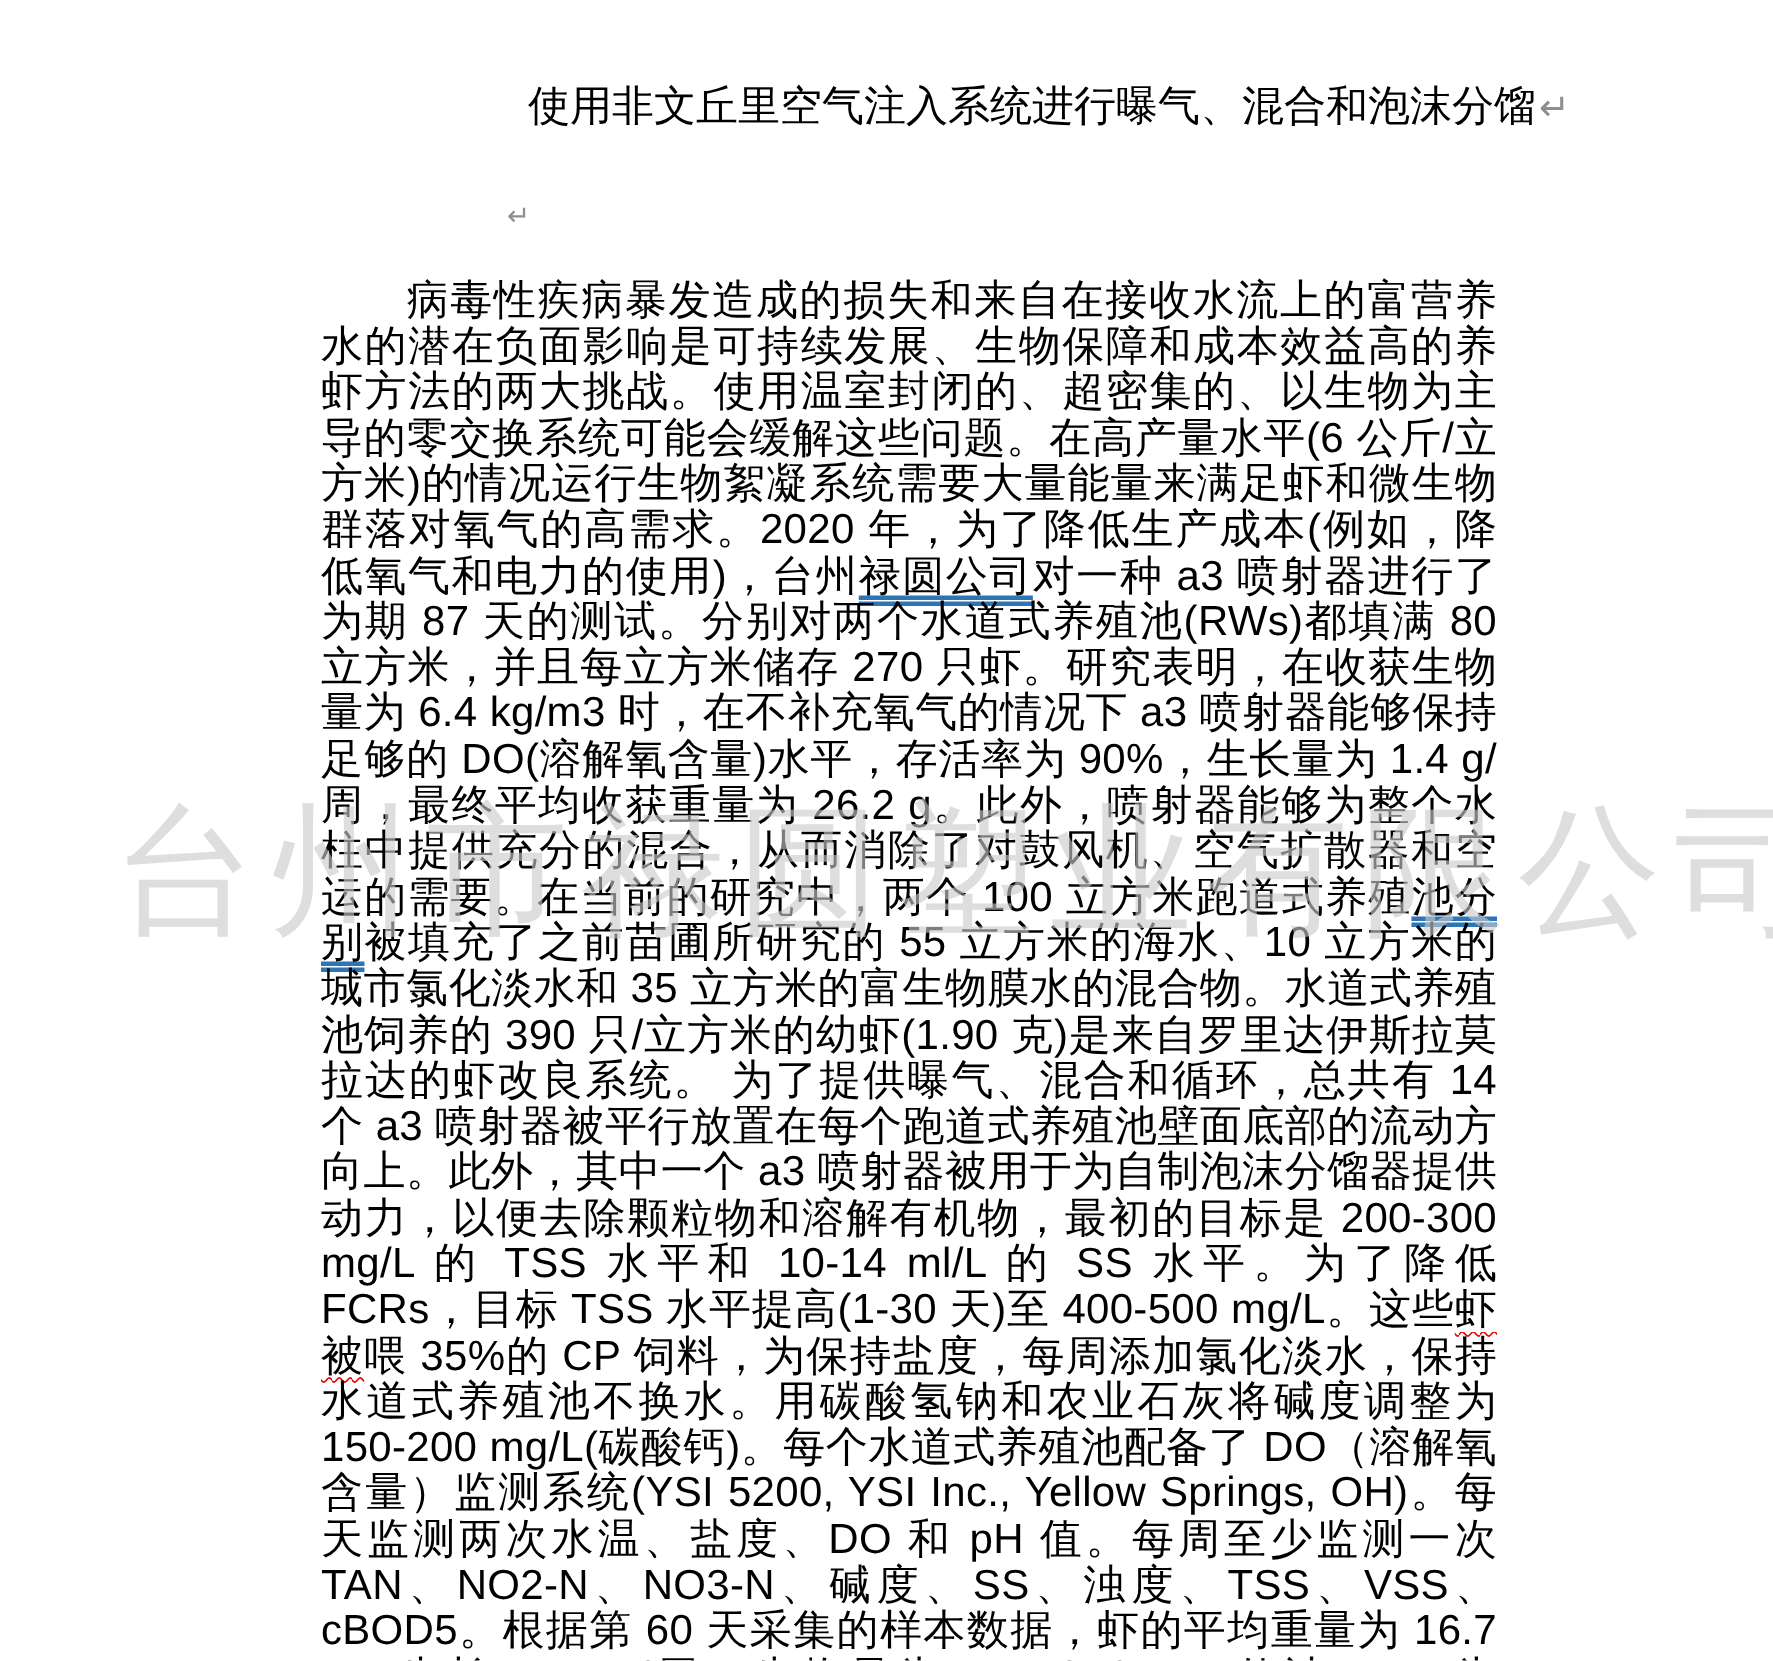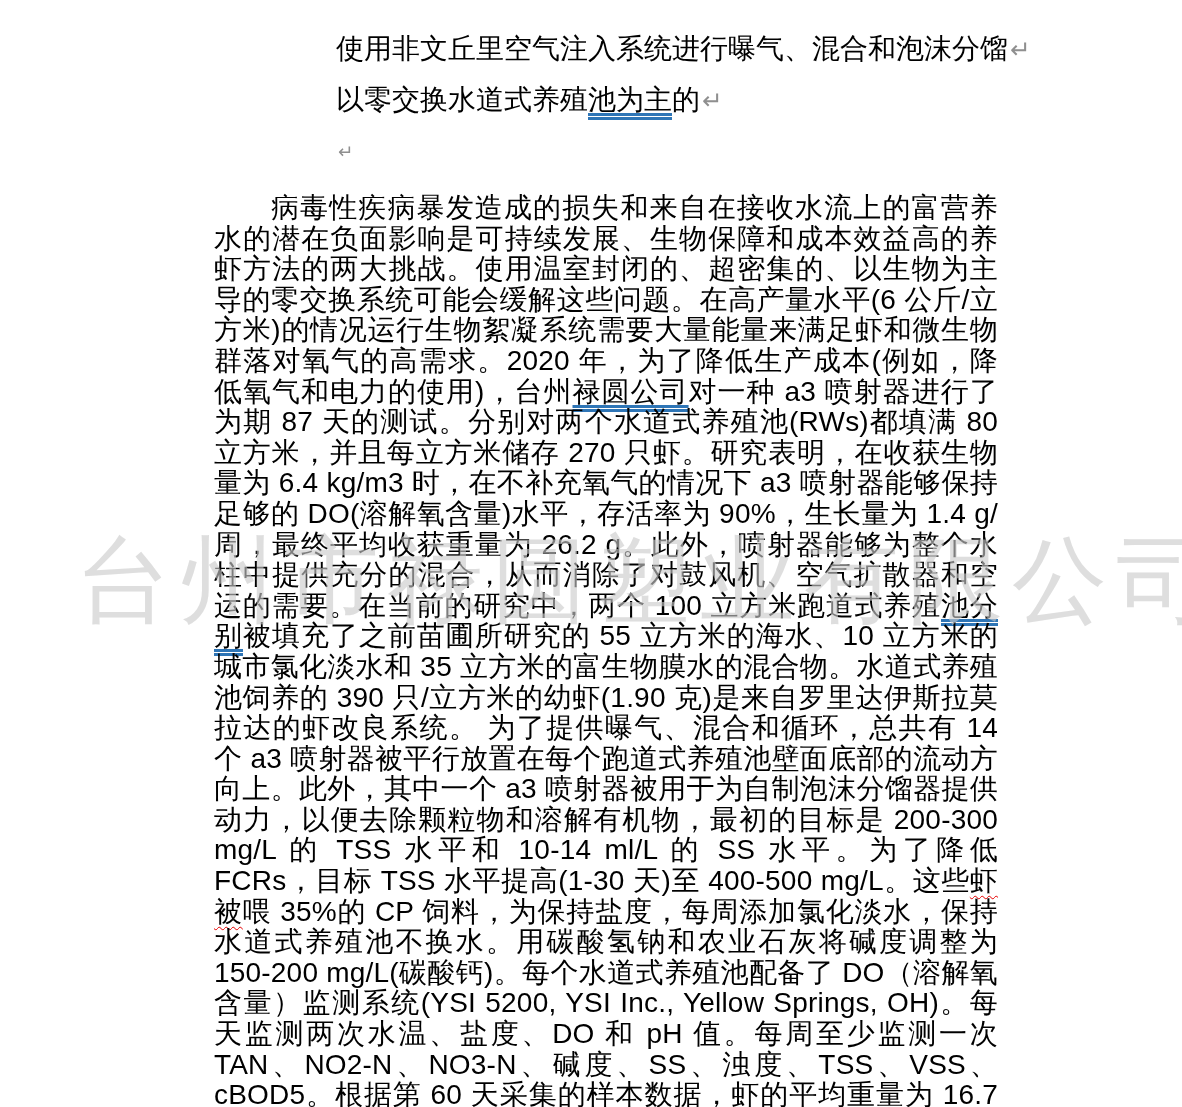--- a/index.html
+++ b/index.html
@@ -15,21 +15,21 @@
   
   .watermark{
     position:absolute;left:76px;top:518px;z-index:5;
     font-size:95px;letter-spacing:9px;white-space:nowrap;
     color:rgba(201,201,201,0.62);pointer-events:none;user-select:none;
     font-weight:400;
   }
   .content{position:relative;z-index:1;padding:24px 168px 0 198px;}
   
   .title-block{margin-left:138px;}
-  .title-line{margin:0;font-size:28px;line-height:50px;font-weight:400;white-space:nowrap;}
+  .title-line{margin:16px;font-size:28px;line-height:61px;font-weight:400;white-space:nowrap;}
   
   .empty-par{margin:0;font-size:21px;line-height:50px;}
   .empty-par.small{line-height:31px;text-indent:42px;}
   
   .body-par{
     margin:16px;font-size:28px;line-height:30.6px;text-align:justify;
     text-indent:57px;letter-spacing:0.2px;
   }
   
   .footer{margin-top:2px;text-align:right;font-size:21px;line-height:33px;}
@@ -58,21 +58,20 @@
 <body>
 
 <div class="page">
 
   <div class="watermark">台州市禄圆塑业有限公司</div>
 
   <div class="content">
 
     <div class="title-block">
       <p class="title-line"><span>使用非文丘里空气注入系统进行曝气、混合和泡沫分馏</span><span class="pilcrow">↵</span></p>
-      <p class="title-line"><span>以零交换水道式养殖</span><span class="grammar">池为主</span><span>的</span><span class="pilcrow">↵</span></p>
       <p class="empty-par"><span class="pilcrow">↵</span></p>
     </div>
 
     <p class="body-par"><span>病毒性疾病暴发造成的损失和来自在接收水流上的富营养水的潜在负面影响是可持续发展、生物保障和成本效益高的养虾方法的两大挑战。使用温室封闭的、超密集的、以生物为主导的零交换系统可能会缓解这些问题。在高产量水平(6 公斤/立方米)的情况运行生物絮凝系统需要大量能量来满足虾和微生物群落对氧气的高需求。2020 年，为了降低生产成本(例如，降低氧气和电力的使用)，台州</span><span class="grammar">禄圆公司</span><span>对一种 a3 喷射器进行了为期 87 天的测试。分别对两个水道式养殖池(RWs)都填满 80 立方米，并且每立方米储存 270 只虾。研究表明，在收获生物量为 6.4 kg/m3 时，在不补充氧气的情况下 a3 喷射器能够保持足够的 DO(溶解氧含量)水平，存活率为 90%，生长量为 1.4 g/周，最终平均收获重量为 26.2 g。此外，喷射器能够为整个水柱中提供充分的混合，从而消除了对鼓风机、空气扩散器和空运的需要。在当前的研究中，两个 100 立方米跑道式养殖</span><span class="grammar">池分别</span><span>被填充了之前苗圃所研究的 55 立方米的海水、10 立方米的城市氯化淡水和 35 立方米的富生物膜水的混合物。水道式养殖池饲养的 390 只/立方米的幼虾(1.90 克)是来自罗里达伊斯拉莫拉达的虾改良系统。 为了提供曝气、混合和循环，总共有 14 个 a3 喷射器被平行放置在每个跑道式养殖池壁面底部的流动方向上。此外，其中一个 a3 喷射器被用于为自制泡沫分馏器提供动力，以便去除颗粒物和溶解有机物，最初的目标是 200-300 mg/L 的 TSS 水平和 10-14 ml/L 的 SS 水平。为了降低 FCRs，目标 TSS 水平提高(1-30 天)至 400-500 mg/L。这些</span><span class="spell">虾被</span><span>喂 35%的 CP 饲料，为保持盐度，每周添加氯化淡水，保持水道式养殖池不换水。用碳酸氢钠和农业石灰将碱度调整为 150-200 mg/L(碳酸钙)。每个水道式养殖池配备了 DO（溶解氧含量）监测系统(YSI 5200, YSI Inc., Yellow Springs, OH)。每天监测两次水温、盐度、DO 和 pH 值。每周至少监测一次 TAN、NO2-N、NO3-N、碱度、SS、浊度、TSS、VSS、cBOD5。根据第 60 天采集的样本数据，虾的平均重量为 16.7 g，生长 1.57 g/周，生物量为 6.35 kg/m3，估计 FCR 为 1.6:1。到目前为止，估计每个跑道式养殖池的总生物量为 635 公斤(6.35 公斤/立方米)，他们由一台 2 千瓦的泵支撑，不需要补充氧气。另外还有一个 2 千瓦的泵，如果 DO（溶解氧含量）浓度长期低于 4.3 mg/L，它可以提供额外的曝气。当虾的平均重量达到 25 克时，将从跑道式养殖池中收回他们。</span><span class="pilcrow">↵</span></p>
 
     <p class="empty-par small"><span class="pilcrow">↵</span></p>
 
     <div class="footer">
       <p><span class="ghost-wrap"><span class="ghost">本报告将总结本研究的结果。</span><span class="ghost-main">本报告将总结本研究的结果。</span></span><span class="pilcrow">↵</span></p>
 

